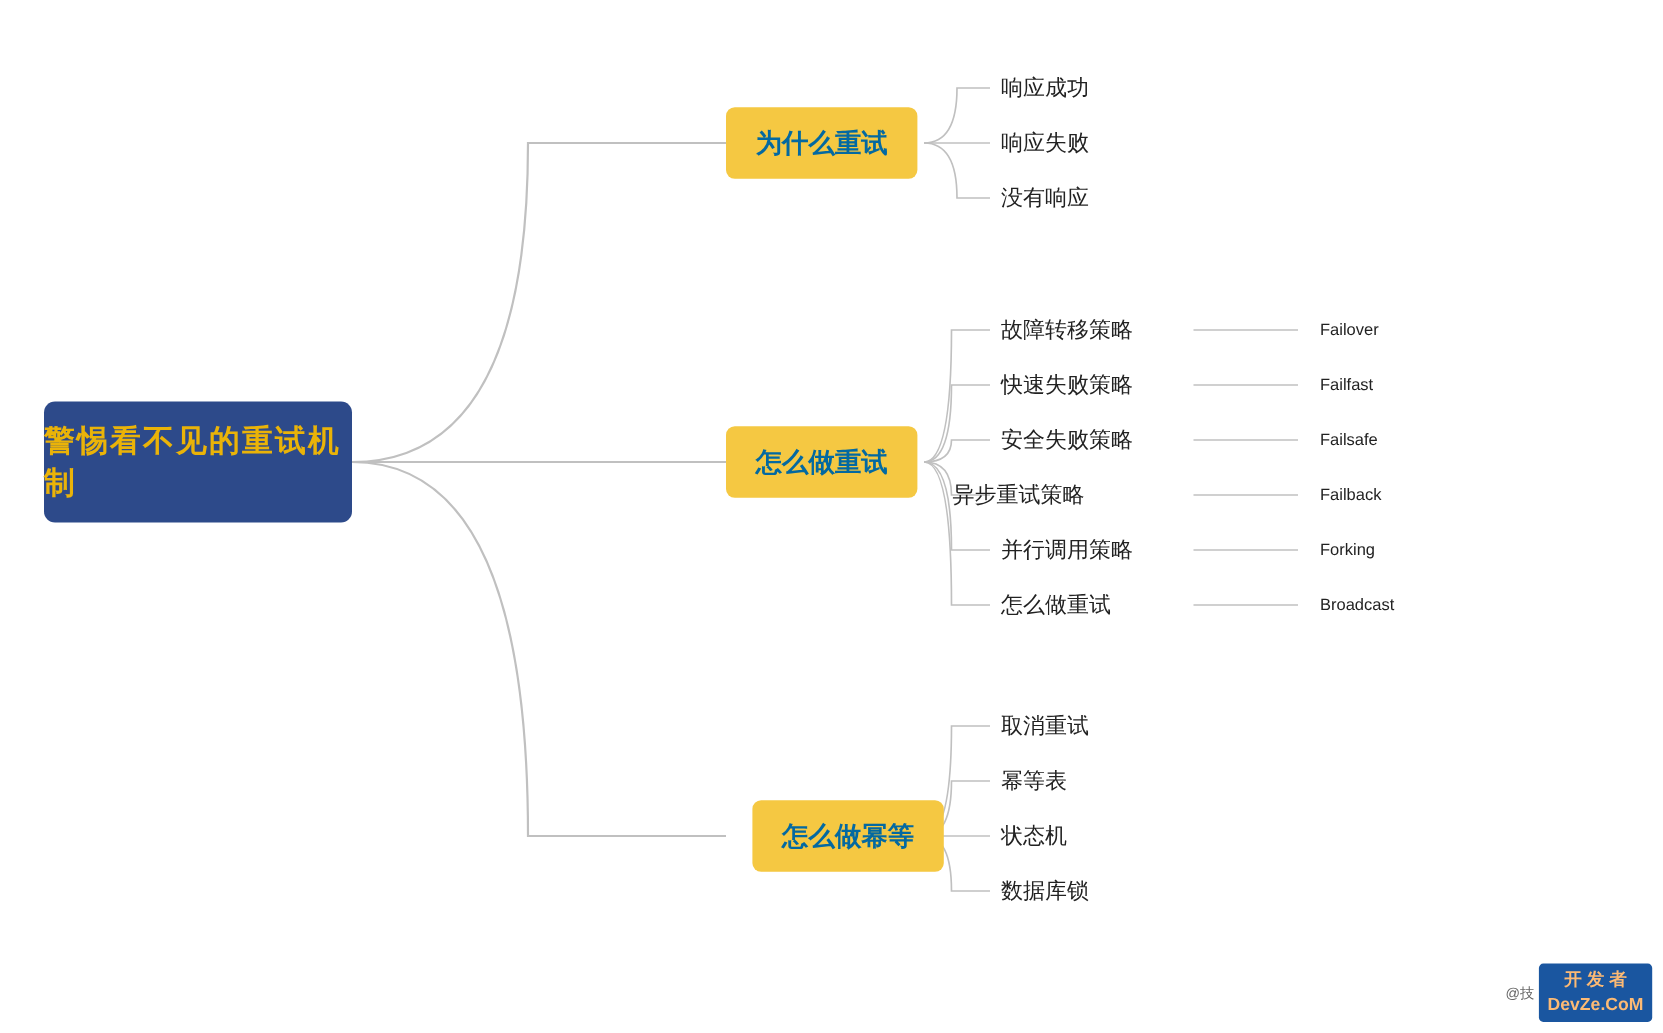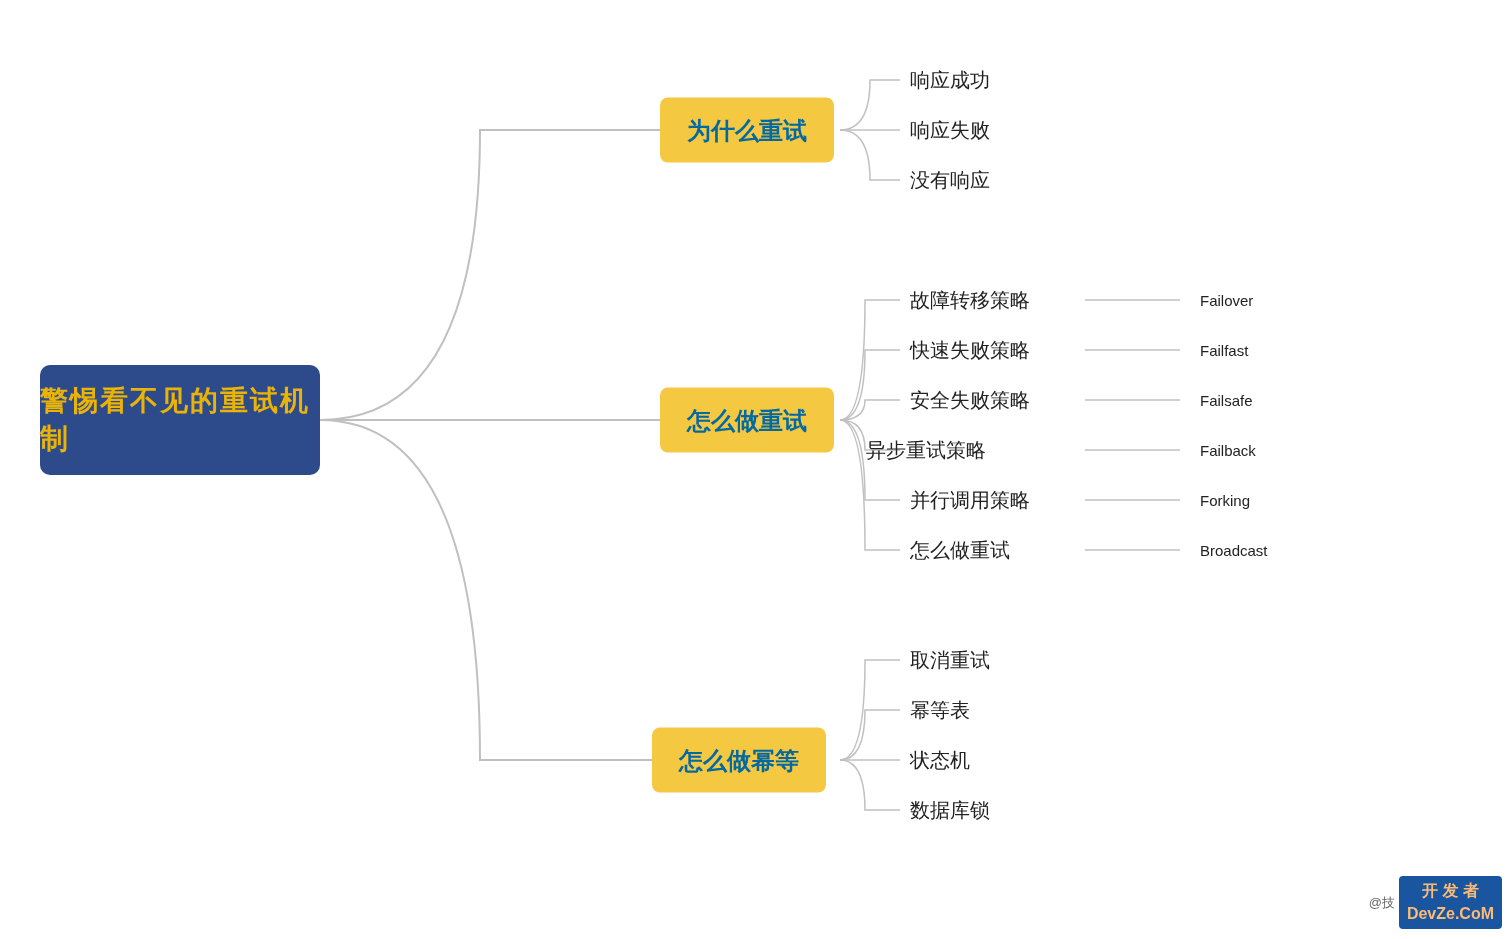--- a/index.html
+++ b/index.html
@@ -195,21 +195,21 @@
   <div class="leaf-item-en" style="left:1200px; top:450px;">
     <span>Failback</span>
   </div>
   <div class="leaf-item-en" style="left:1200px; top:500px;">
     <span>Forking</span>
   </div>
   <div class="leaf-item-en" style="left:1200px; top:550px;">
     <span>Broadcast</span>
   </div>
 
-  <div class="branch-node" style="left:652px; top:760px;">
+  <div class="branch-node" style="left:684px; top:760px;">
     <span>怎么做幂等</span>
   </div>
 
   <div class="leaf-item" style="left:910px; top:660px;">
     <span>取消重试</span>
   </div>
   <div class="leaf-item" style="left:910px; top:710px;">
     <span>幂等表</span>
   </div>
   <div class="leaf-item" style="left:910px; top:760px;">

